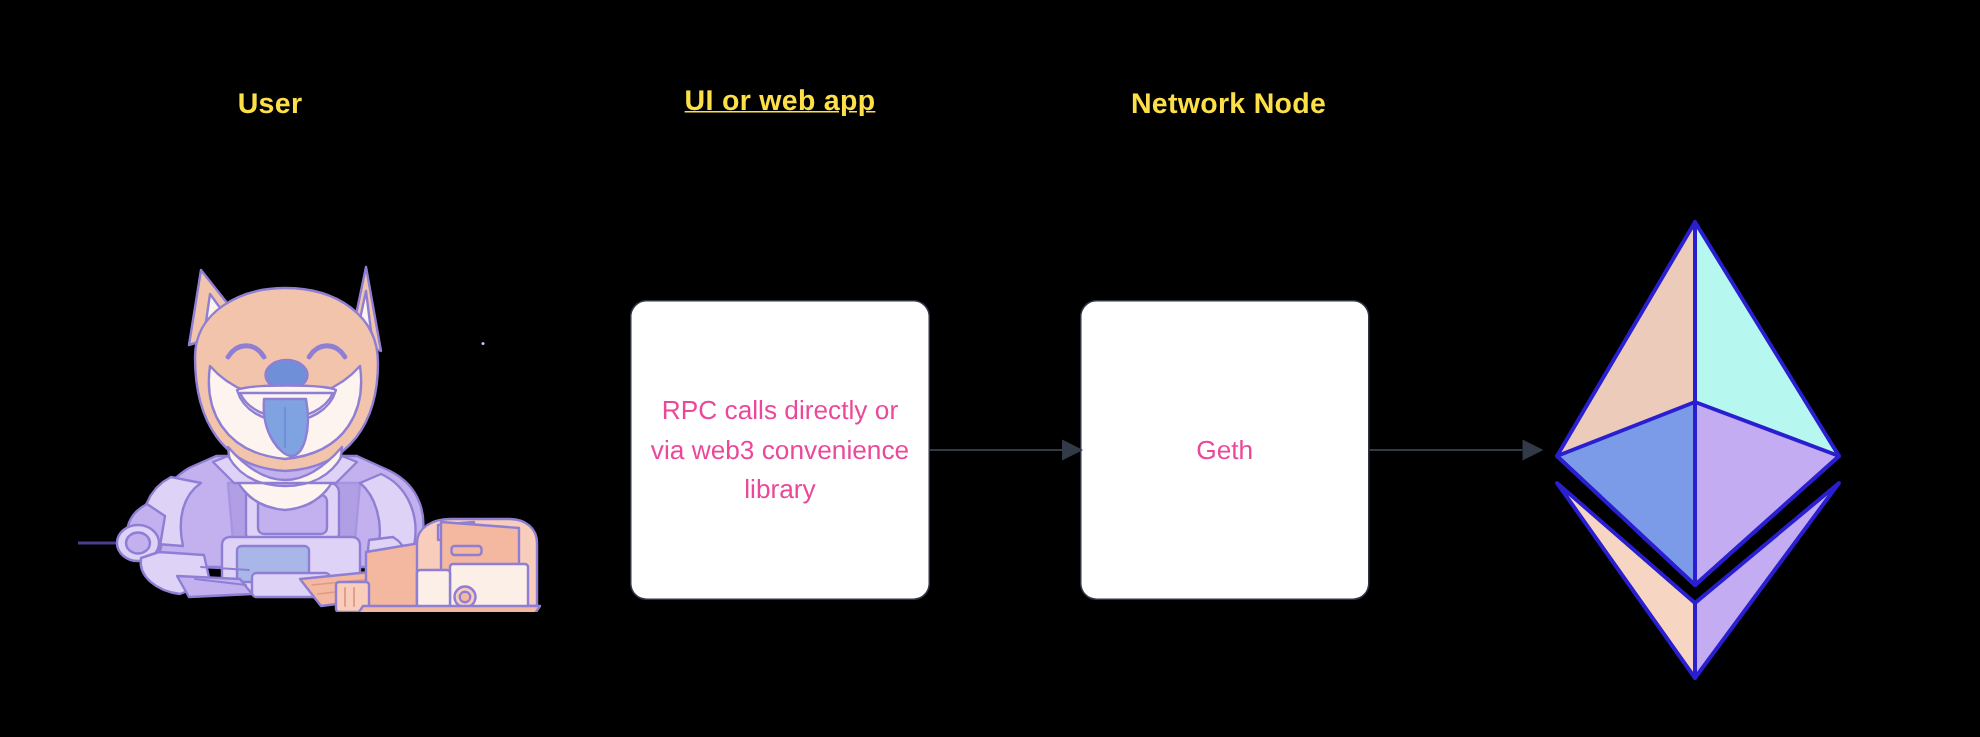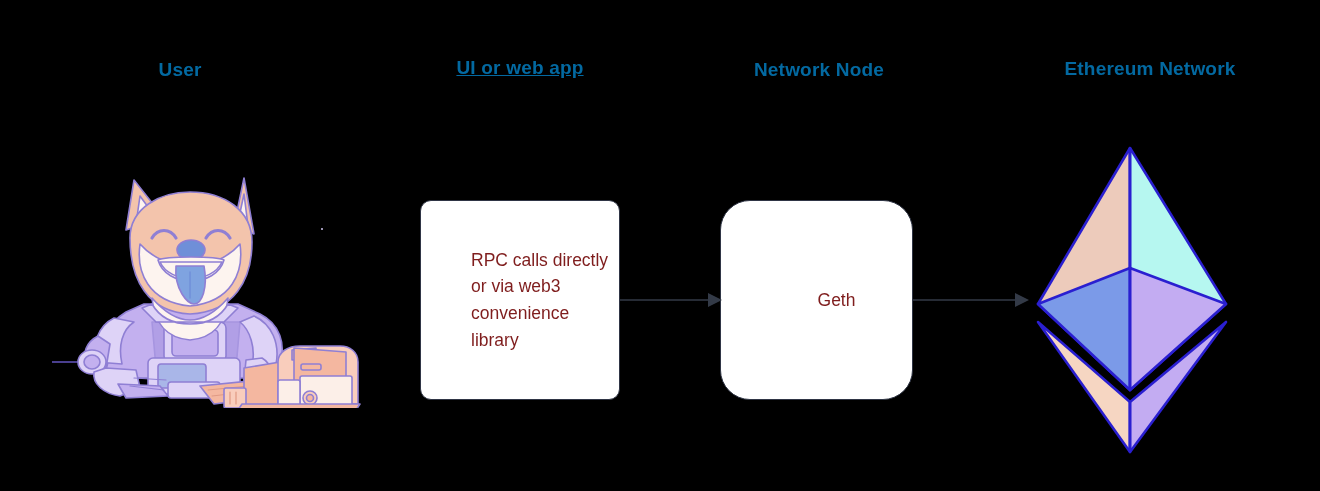--- a/index.html
+++ b/index.html
@@ -18,21 +18,21 @@
     overflow: hidden;
   }
 
   
   .col-heading {
     position: absolute;
     text-align: center;
     font-weight: bold;
     font-size: 19px;
     letter-spacing: 0.2px;
-    color: #0369a1;
+    color: #fde047;
     white-space: nowrap;
     transform: translateX(-50%);
   }
   #heading-user        { left: 180px;  top: 59px; }
   #heading-webapp      { left: 520px;  top: 57px; text-decoration: underline; }
   #heading-node        { left: 819px;  top: 59px; }
   #heading-network     { left: 1150px; top: 58px; }
 
   
   .node-box {
@@ -40,28 +40,28 @@
     background: #ffffff;
     border: 1.3px solid #2f3545;
     border-radius: 11px;
     box-sizing: border-box;
     display: flex;
     align-items: center;
     justify-content: center;
     padding: 6px 10px;
   }
   .node-box .node-text {
+    text-align: center;
     font-size: 17.5px;
     line-height: 1.52;
-    color: #7f1d1d;
+    color: #ec4899;
     max-width: 100%;
-    margin-left: 40px;
   }
   #box-rpc  { left: 420px; top: 200px; width: 200px; height: 200px; }
-  #box-geth { left: 720px; top: 200px; width: 193px; height: 200px; border-radius: 30px; }
+  #box-geth { left: 720px; top: 200px; width: 193px; height: 200px; }
 
   
   .arrow-svg { position: absolute; overflow: visible; }
   #arrow-rpc-to-geth  { left: 620px; top: 288px; }
   #arrow-geth-to-net  { left: 913px; top: 288px; }
   .arrow-line { stroke: #333a47; stroke-width: 1.4px; fill: none; }
   .arrow-head { fill: #333a47; }
 
   
   #eth-logo {
@@ -98,21 +98,20 @@
   #speck-1 { left: 321px; top: 228px; }
 </style>
 </head>
 <body>
 
 <div id="canvas">
 
   <div class="col-heading" id="heading-user">User</div>
   <div class="col-heading" id="heading-webapp">UI or web app</div>
   <div class="col-heading" id="heading-node">Network Node</div>
-  <div class="col-heading" id="heading-network">Ethereum Network</div>
 
   <div id="desk-line"></div>
   <div class="speck" id="speck-1"></div>
 
   <svg id="mascot" viewBox="0 0 322 236">
     <g stroke="#8f7fd4" stroke-width="1.6" stroke-linejoin="round" stroke-linecap="round">
 
       <path d="M60 190 C52 172 58 152 78 140 L96 132 L190 132 L212 142
                C232 152 238 172 232 192 L236 206 L56 206 Z" fill="#c3b0ef"></path>
 

